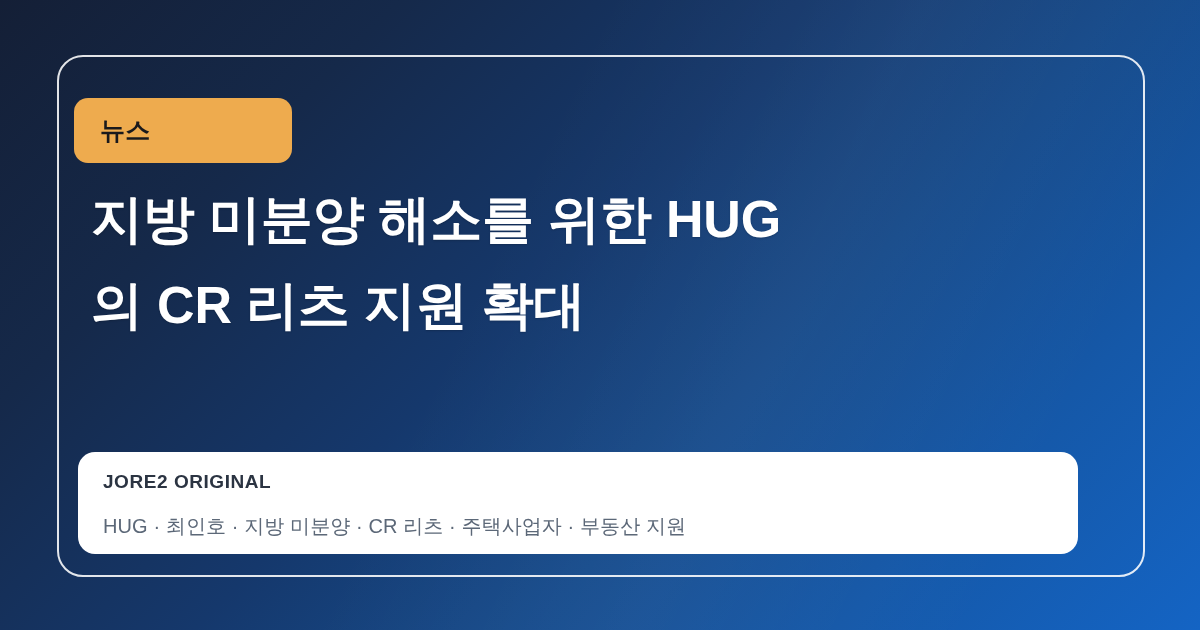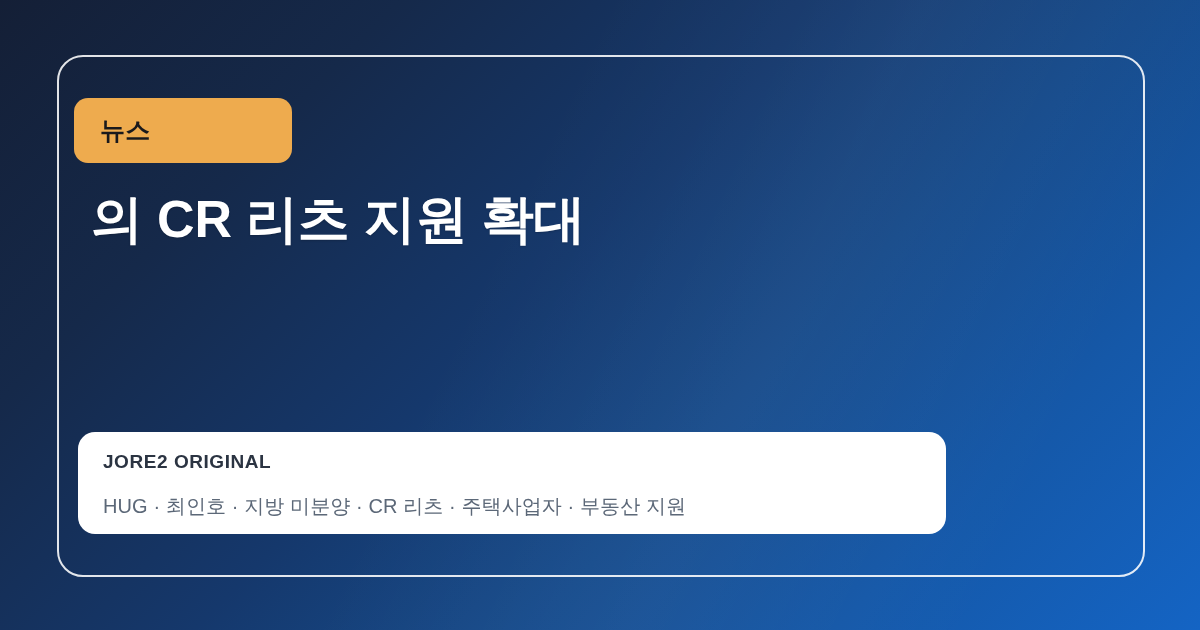--- a/index.html
+++ b/index.html
@@ -93,22 +93,22 @@
     line-height: 86px;
     letter-spacing: -0.2px;
     text-shadow: 0 1px 2px rgba(0,0,0,0.18);
   }
   .headline .hl-line { display: block; white-space: nowrap; }
 
   
   .footer-panel {
     position: absolute;
     left: 78px;
-    top: 432px;
-    width: 868px;
+    top: 452px;
+    width: 1000px;
     height: 102px;
     background: #ffffff;
     border-radius: 17px;
     z-index: 4;
     padding: 18px 0 0 25px;
   }
 
   .brand {
     font-size: 19px;
     font-weight: 700;
@@ -133,20 +133,21 @@
 
 <div class="og-canvas">
 
   <div class="card-frame"></div>
 
   <div class="badge">
     <span class="badge-label">뉴스</span>
   </div>
 
   <h1 class="headline">
+    <span class="hl-line">지방 미분양 해소를 위한 HUG</span>
     <span class="hl-line">의 CR 리츠 지원 확대</span>
   </h1>
 
   <div class="footer-panel">
     <div class="brand">JORE2 ORIGINAL</div>
     <div class="tags">HUG · 최인호 · 지방 미분양 · CR 리츠 · 주택사업자 · 부동산 지원</div>
   </div>
 
 </div>
 

